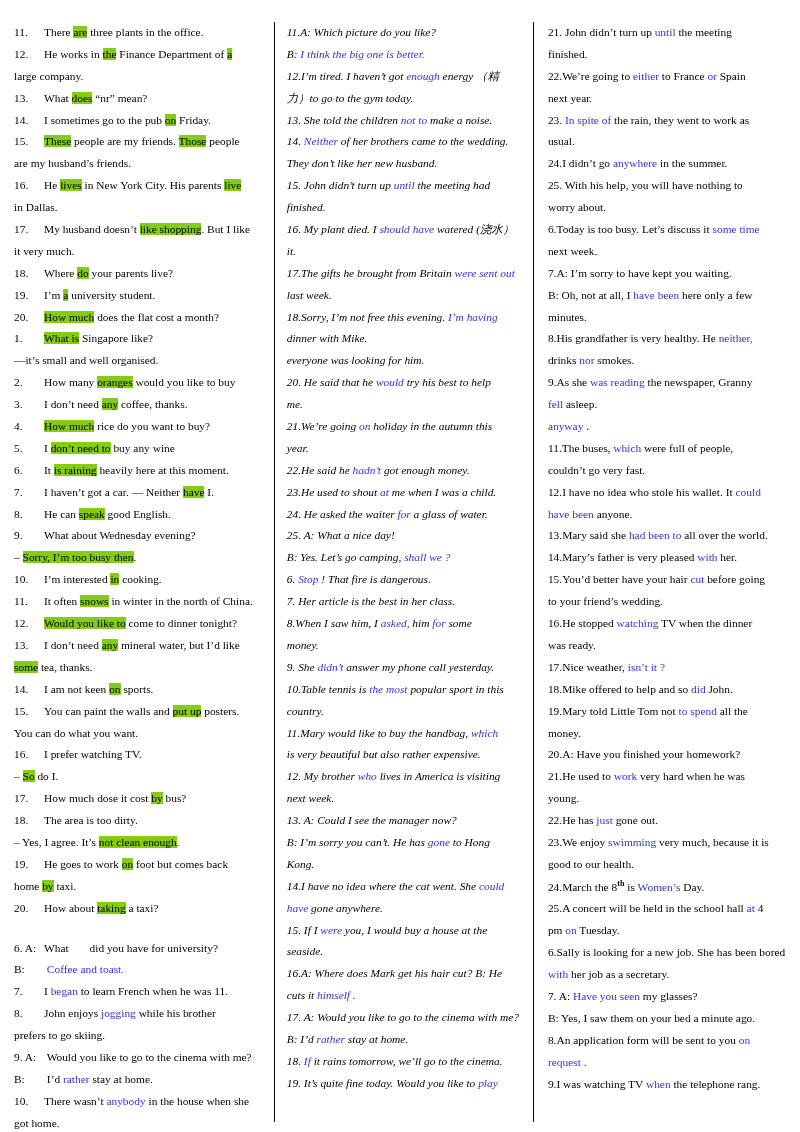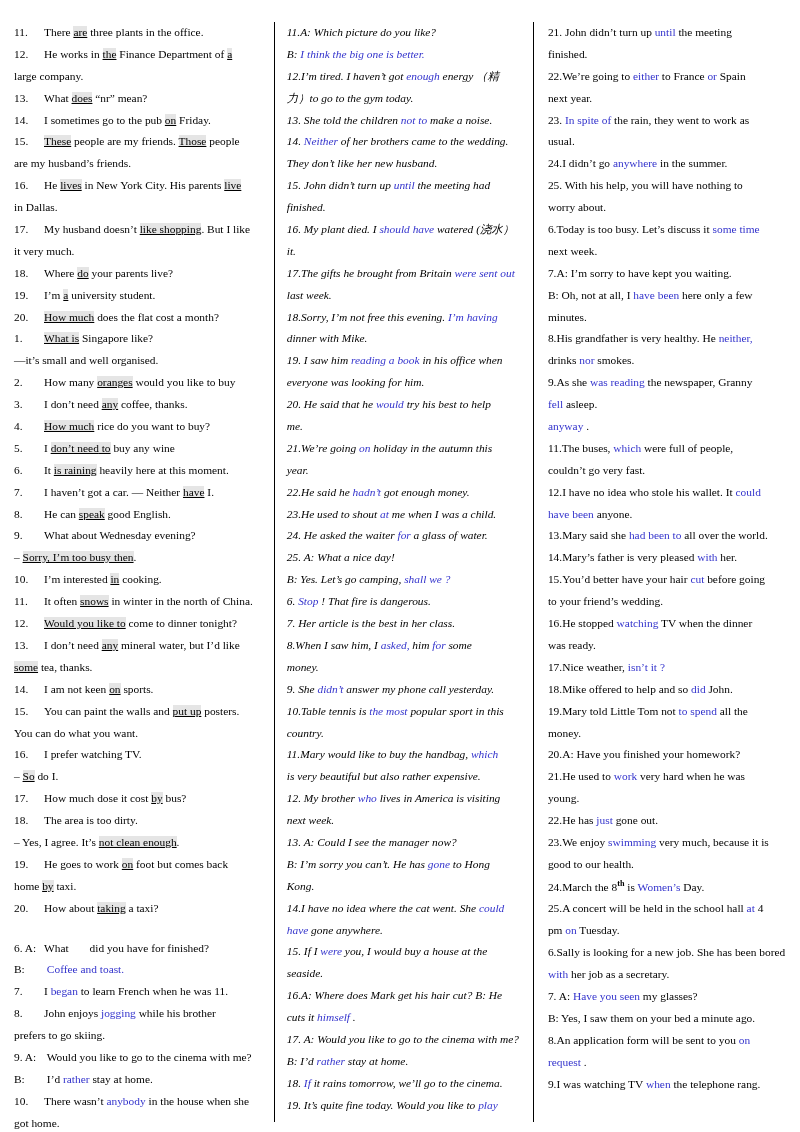--- a/index.html
+++ b/index.html
@@ -40,22 +40,21 @@
   }
   .line {
     margin: 0;
     padding: 0;
     white-space: normal;
   }
   .num-wide { display: inline-block; min-width: 30px; }
   .gap-l { display: inline-block; width: 18px; }
   
   .u {            
-    text-decoration: underline;
-    background: #e5e5e5;
+    background: #84cc16;
   }
   .b {            
     color: #3333cc;
   }
   sup { font-size: 0.72em; vertical-align: super; font-weight: bold; }
   .spacer { height: 18px; }
 </style>
 </head>
 <body>
 
@@ -97,21 +96,21 @@
       <p class="line"><span>You can do what you want.</span></p>
       <p class="line"><span class="num-wide">16.</span><span>I prefer watching TV.</span></p>
       <p class="line"><span>– </span><span class="u">So</span><span> do I.</span></p>
       <p class="line"><span class="num-wide">17.</span><span>How much dose it cost </span><span class="u">by</span><span> bus?</span></p>
       <p class="line"><span class="num-wide">18.</span><span>The area is too dirty.</span></p>
       <p class="line"><span>– Yes, I agree. It’s </span><span class="u">not clean enough</span><span>.</span></p>
       <p class="line"><span class="num-wide">19.</span><span>He goes to work </span><span class="u">on</span><span> foot but comes back</span></p>
       <p class="line"><span>home </span><span class="u">by</span><span> taxi.</span></p>
       <p class="line"><span class="num-wide">20.</span><span>How about </span><span class="u">taking</span><span> a taxi?</span></p>
       <div class="spacer"></div>
-      <p class="line"><span class="num-wide">6. A:</span><span>What</span><span class="gap-l">  </span><span>  did you have for finished?</span></p>
+      <p class="line"><span class="num-wide">6. A:</span><span>What</span><span class="gap-l">  </span><span>  did you have for university?</span></p>
       <p class="line"><span class="num-wide">B:</span><span class="b"> Coffee and toast.</span></p>
       <p class="line"><span class="num-wide">7.</span><span>I </span><span class="b">began</span><span>   to learn French when he was 11.</span></p>
       <p class="line"><span class="num-wide">8.</span><span>John enjoys </span><span class="b">jogging</span><span>   while his brother</span></p>
       <p class="line"><span>prefers to go skiing.</span></p>
       <p class="line"><span class="num-wide">9. A:</span><span> Would you like to go to the cinema with me?</span></p>
       <p class="line"><span class="num-wide">B:</span><span> I’d  </span><span class="b">rather</span><span>   stay at home.</span></p>
       <p class="line"><span class="num-wide">10.</span><span>There wasn’t </span><span class="b">anybody</span><span>  in the house when she</span></p>
       <p class="line"><span>got home.</span></p>
     </div>
   <div class="divider"></div>
@@ -123,21 +122,20 @@
       <p class="line"><span>13.</span><span> She told the children </span><span class="b">not to</span><span> make a noise.</span></p>
       <p class="line"><span>14.</span><span class="b"> Neither</span><span>   of her brothers came to the wedding.</span></p>
       <p class="line"><span>They don’t like her new husband.</span></p>
       <p class="line"><span>15.</span><span> John didn’t turn up </span><span class="b">until</span><span>   the meeting had</span></p>
       <p class="line"><span>finished.</span></p>
       <p class="line"><span>16.</span><span> My plant died. I </span><span class="b">should have</span><span> watered (浇水）it.</span></p>
       <p class="line"><span>17.</span><span>The gifts he brought from Britain  </span><span class="b">were sent out</span></p>
       <p class="line"><span>last week.</span></p>
       <p class="line"><span>18.</span><span>Sorry, I’m not free this evening.  </span><span class="b">I’m having</span></p>
       <p class="line"><span>dinner with Mike.</span></p>
-      <p class="line"><span>19.</span><span> I saw him  </span><span class="b">reading a book</span><span>   in his office when</span></p>
       <p class="line"><span>everyone was looking for him.</span></p>
       <p class="line"><span>20.</span><span> He said that he  </span><span class="b">would</span><span>    try his best to help</span></p>
       <p class="line"><span>me.</span></p>
       <p class="line"><span>21.</span><span>We’re going </span><span class="b">on</span><span>   holiday in the autumn this</span></p>
       <p class="line"><span>year.</span></p>
       <p class="line"><span>22.</span><span>He said he </span><span class="b">hadn’t</span><span>   got enough money.</span></p>
       <p class="line"><span>23.</span><span>He used to shout </span><span class="b">at</span><span>   me when I was a child.</span></p>
       <p class="line"><span>24.</span><span> He asked the waiter  </span><span class="b">for</span><span>   a glass of water.</span></p>
       <p class="line"><span>25.</span><span> A:   What a nice day!</span></p>
       <p class="line"><span>B:</span><span>  Yes. Let’s go camping, </span><span class="b"> shall we ?</span></p>

